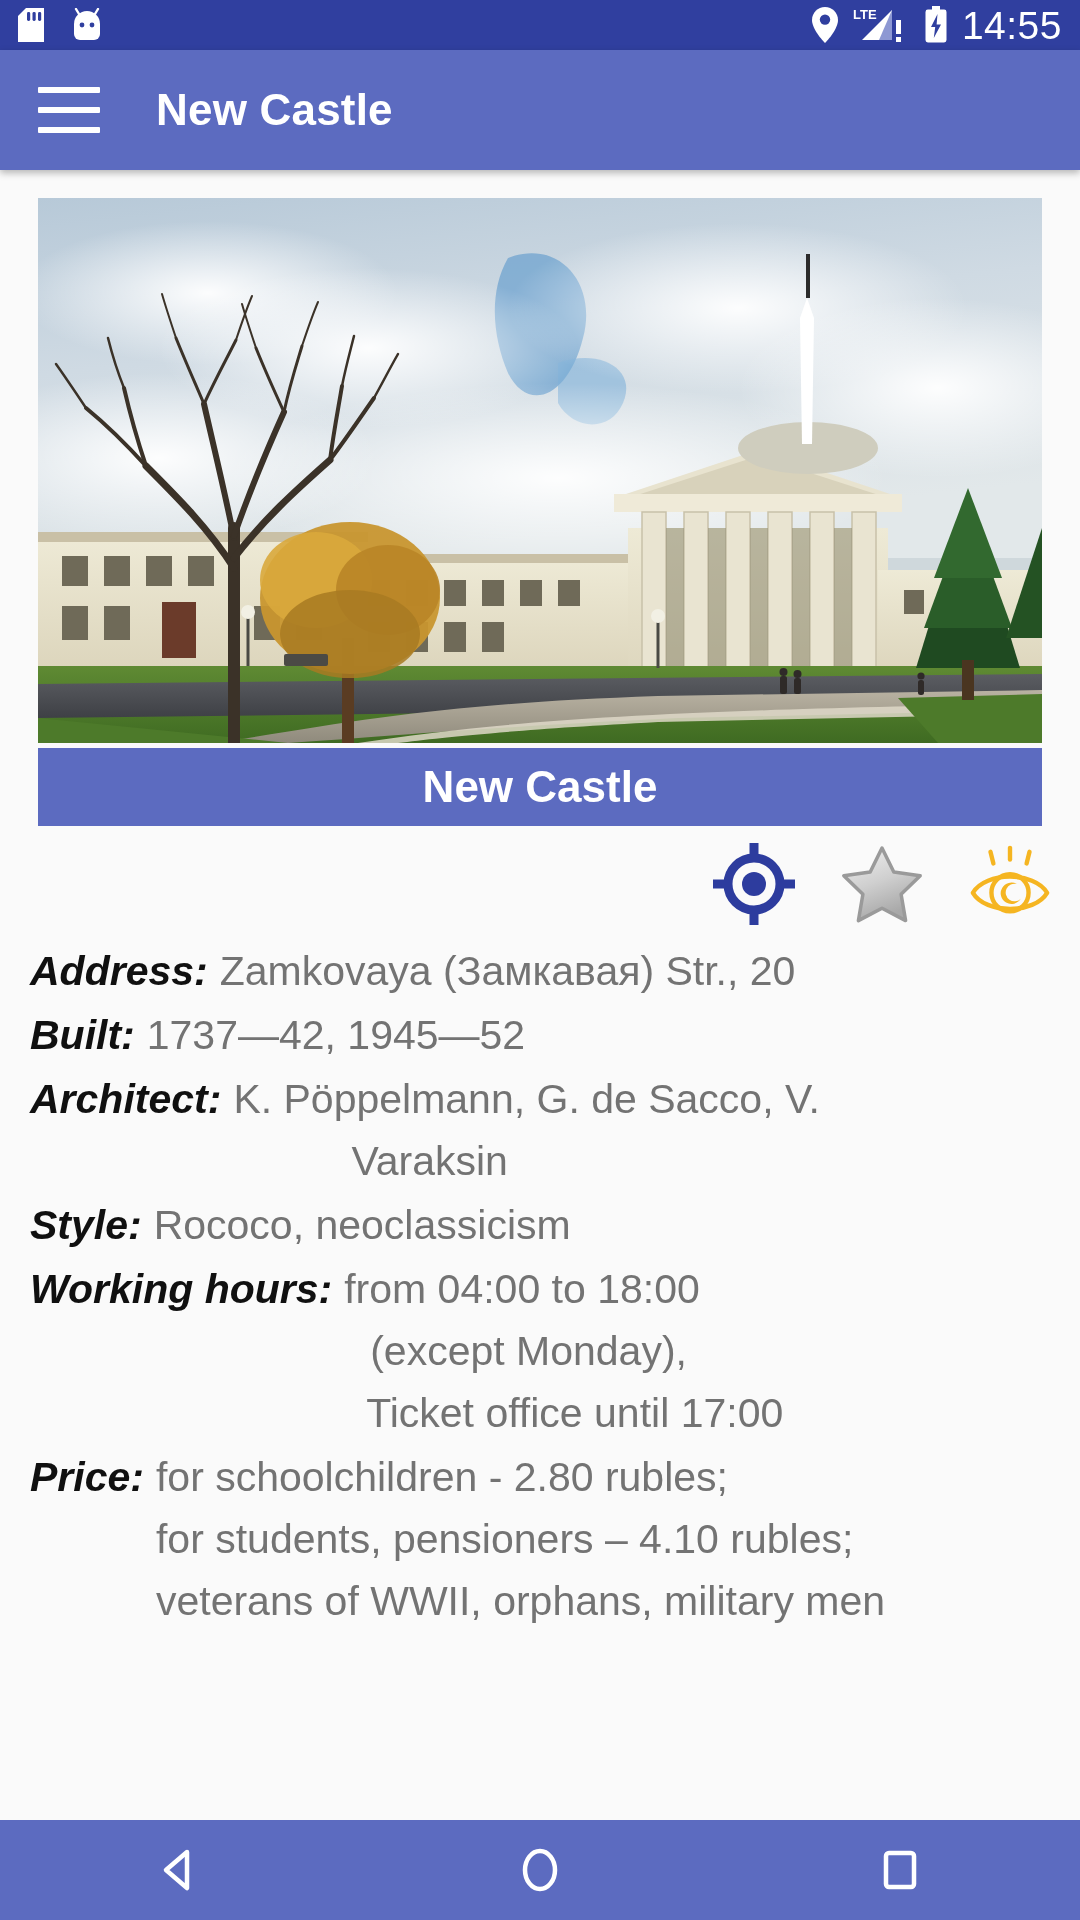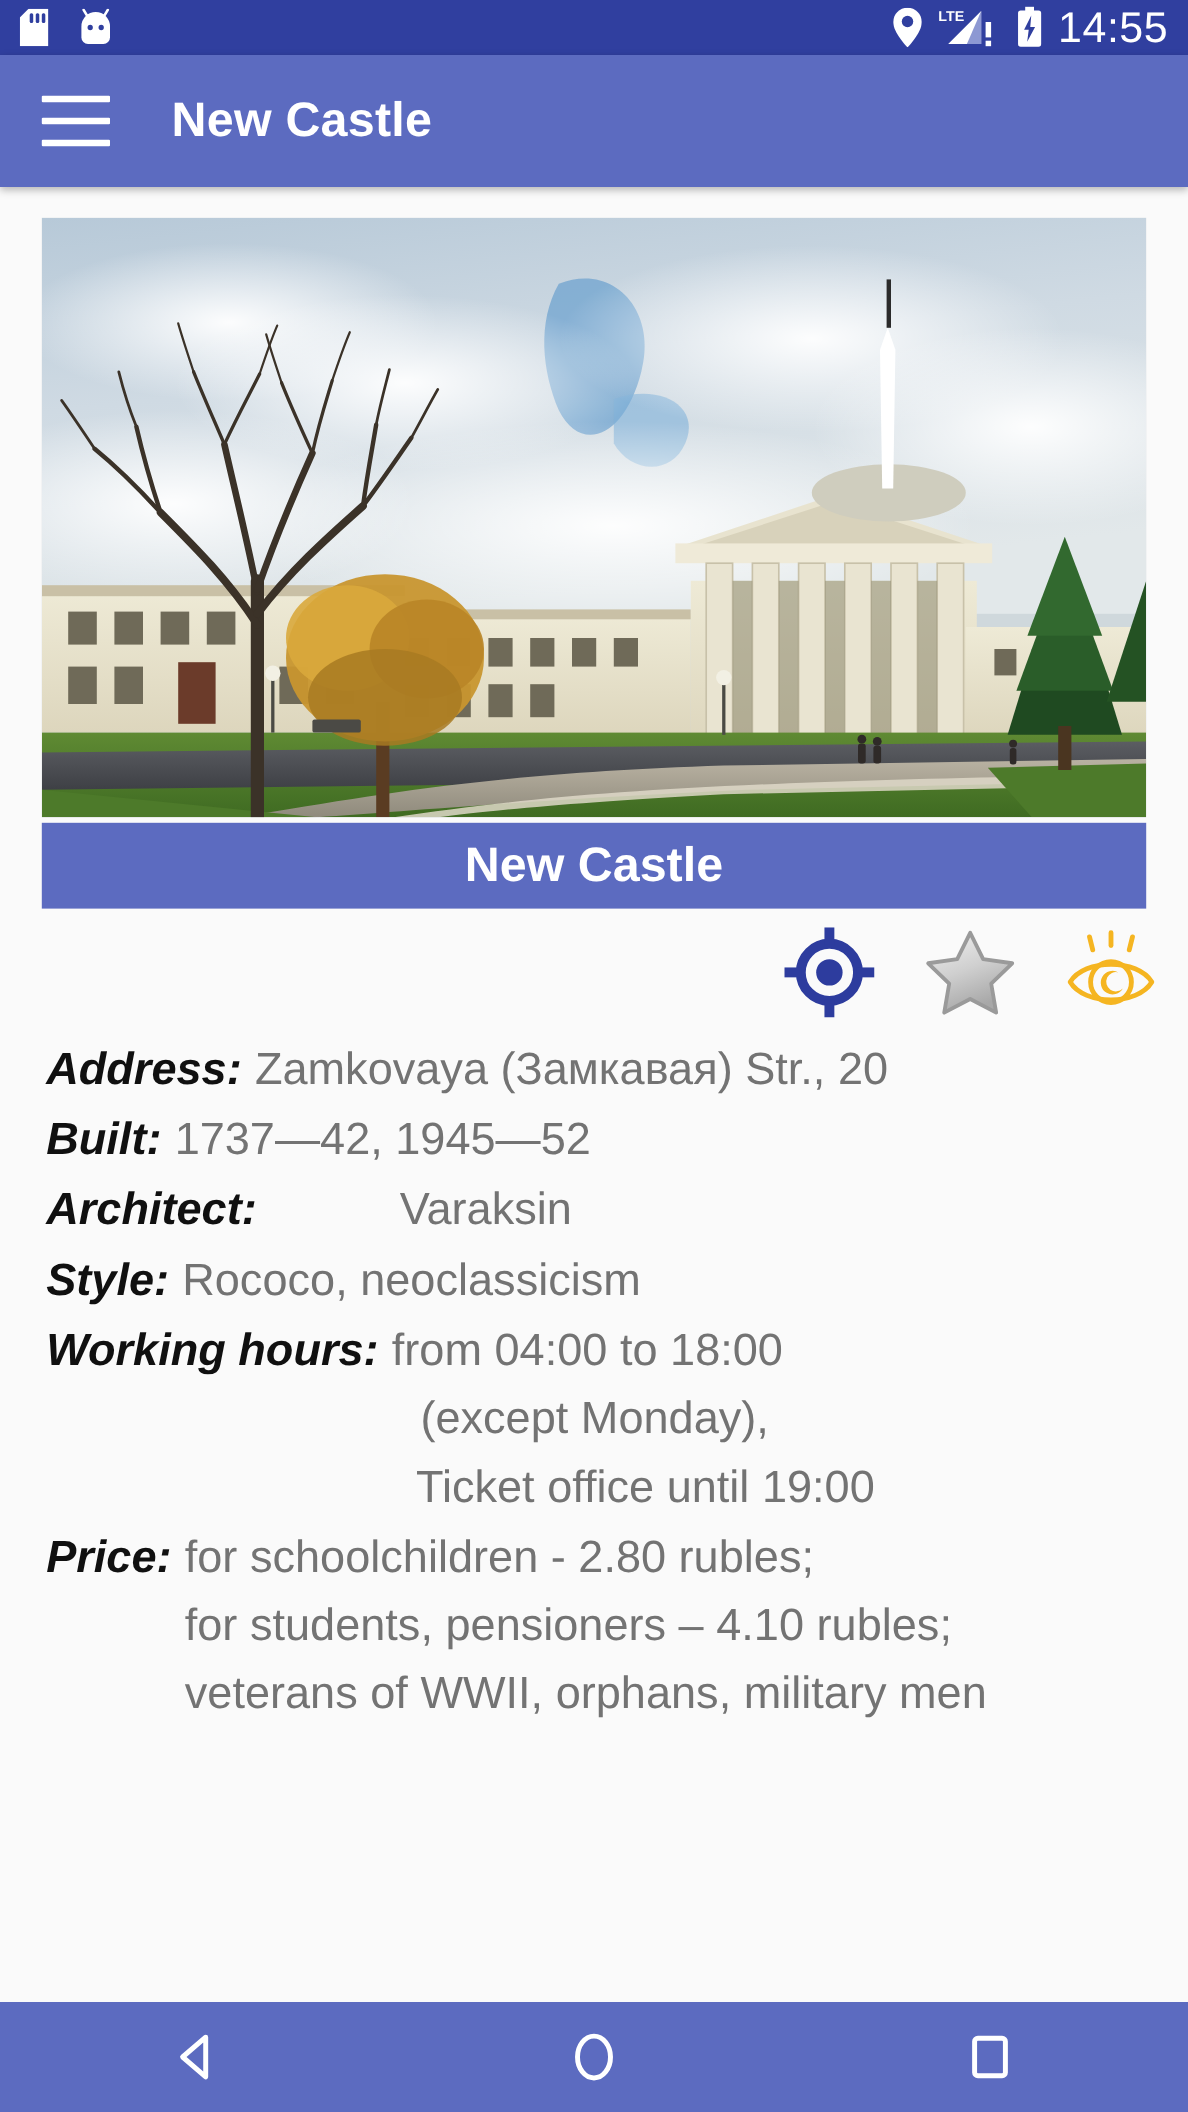--- a/index.html
+++ b/index.html
@@ -63,21 +63,21 @@
   
   #action-row {
     position:absolute; right:28px; top:672px;
     display:flex; align-items:center; gap:44px;
   }
   .action-btn { width:84px; height:84px; display:flex; align-items:center; justify-content:center; cursor:pointer; }
 
   
   #info-block {
     position:absolute; left:0; top:770px; width:1080px;
-    padding:0 42px;
+    padding:0 30px;
   }
   .info-row { display:flex; align-items:flex-start; margin-bottom:2px; }
   .info-label {
     font-weight:700; font-style:italic; color:#101010;
     font-size:41px; line-height:62px; white-space:nowrap; flex:0 0 auto;
     padding-right:12px;
   }
   .info-value {
     color:#737373; font-size:41px; line-height:62px; flex:1 1 auto;
   }
@@ -376,37 +376,38 @@
       <div class="info-row">
         <div class="info-label">Built:</div>
         <div class="info-value">
           <span class="ln">1737—42, 1945—52</span>
         </div>
       </div>
 
       <div class="info-row">
         <div class="info-label">Architect:</div>
         <div class="info-value">
+          <span class="ln">K. Pöppelmann, G. de Sacco,  V.</span>
           <span class="ln ind1">Varaksin</span>
         </div>
       </div>
 
       <div class="info-row">
         <div class="info-label">Style:</div>
         <div class="info-value">
           <span class="ln">Rococo, neoclassicism</span>
         </div>
       </div>
 
       <div class="info-row">
         <div class="info-label">Working hours:</div>
         <div class="info-value">
           <span class="ln">from 04:00 to 18:00</span>
           <span class="ln" style="padding-left:26px">(except Monday),</span>
-          <span class="ln" style="padding-left:22px">Ticket office until 19:00</span>
+          <span class="ln" style="padding-left:22px">Ticket office until 17:00</span>
         </div>
       </div>
 
       <div class="info-row">
         <div class="info-label">Price:</div>
         <div class="info-value">
           <span class="ln">for schoolchildren - 2.80 rubles;</span>
           <span class="ln">for students, pensioners – 4.10 rubles;</span>
           <span class="ln">veterans of WWII, orphans, military men</span>
         </div>

